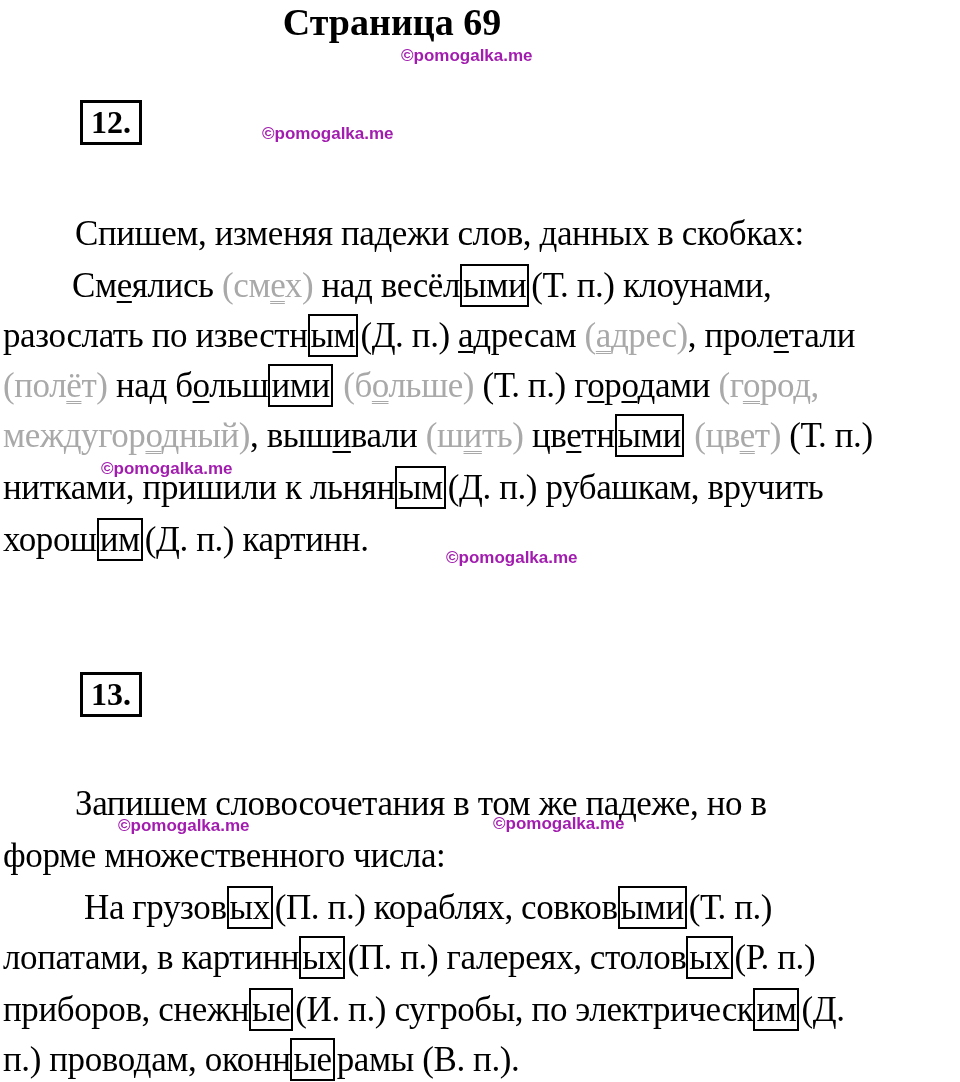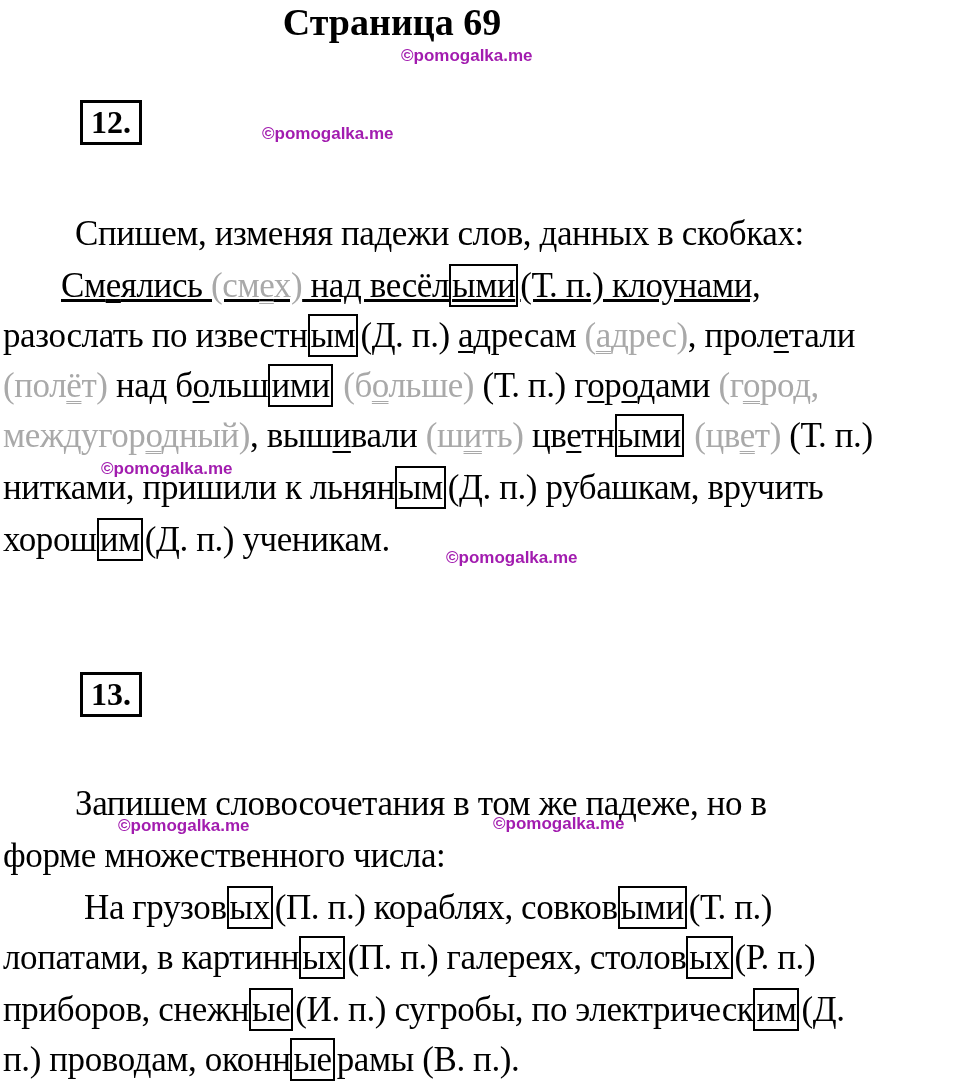--- a/index.html
+++ b/index.html
@@ -32,27 +32,27 @@
 </head>
 <body>
 
 <div class="abs title">Страница 69</div>
 <div class="abs wm" style="left:401px; top:46px;">©pomogalka.me</div>
 
 <div class="abs num-box" style="left:80px; top:100px;">12.</div>
 <div class="abs wm" style="left:262px; top:124px;">©pomogalka.me</div>
 
 <div class="abs line" style="left:75px; top:214px;">Спишем, изменяя падежи слов, данных в скобках:</div>
-<div class="abs line" style="left:61px; top:266px;text-decoration:underline;"><span>См</span><span class="u">е</span><span>ялись </span><span class="g">(см</span><span class="g uu">е</span><span class="g">х)</span><span> над весёл</span><span class="box">ыми</span><span>(Т. п.) клоунами,</span></div>
+<div class="abs line" style="left:72px; top:266px;"><span>См</span><span class="u">е</span><span>ялись </span><span class="g">(см</span><span class="g uu">е</span><span class="g">х)</span><span> над весёл</span><span class="box">ыми</span><span>(Т. п.) клоунами,</span></div>
 <div class="abs line" style="left:3px; top:316px;"><span>разослать по известн</span><span class="box">ым</span><span>(Д. п.) </span><span class="u">а</span><span>дресам </span><span class="g">(</span><span class="g uu">а</span><span class="g">дрес)</span><span>, прол</span><span class="u">е</span><span>тали</span></div>
 <div class="abs line" style="left:3px; top:366px;"><span class="g">(пол</span><span class="g uu">ё</span><span class="g">т)</span><span> над б</span><span class="u">о</span><span>льш</span><span class="box">ими</span><span> </span><span class="g">(б</span><span class="g uu">о</span><span class="g">льше)</span><span> (Т. п.) г</span><span class="u">о</span><span>р</span><span class="u">о</span><span>дами </span><span class="g">(г</span><span class="g uu">о</span><span class="g">род,</span></div>
 <div class="abs line" style="left:3px; top:416px;"><span class="g">междугор</span><span class="g uu">о</span><span class="g">дный)</span><span>, выш</span><span class="u">и</span><span>вали </span><span class="g">(ш</span><span class="g uu">и</span><span class="g">ть)</span><span> цв</span><span class="u">е</span><span>тн</span><span class="box">ыми</span><span> </span><span class="g">(цв</span><span class="g uu">е</span><span class="g">т)</span><span> (Т. п.)</span></div>
 <div class="abs wm" style="left:101px; top:459px;">©pomogalka.me</div>
 <div class="abs line" style="left:3px; top:468px;"><span>нитками, пришили к льнян</span><span class="box">ым</span><span>(Д. п.) рубашкам, вручить</span></div>
-<div class="abs line" style="left:3px; top:520px;"><span>хорош</span><span class="box">им</span><span>(Д. п.) ученикам.</span></div>
+<div class="abs line" style="left:3px; top:520px;"><span>хорош</span><span class="box">им</span><span>(Д. п.) картинн.</span></div>
 <div class="abs wm" style="left:446px; top:548px;">©pomogalka.me</div>
 
 <div class="abs num-box" style="left:80px; top:672px;">13.</div>
 
 <div class="abs line" style="left:75px; top:784px;">Запишем словосочетания в том же падеже, но в</div>
 <div class="abs wm" style="left:118px; top:816px;">©pomogalka.me</div>
 <div class="abs wm" style="left:493px; top:814px;">©pomogalka.me</div>
 <div class="abs line" style="left:3px; top:836px;">форме множественного числа:</div>
 <div class="abs line" style="left:84px; top:888px;text-align:center;"><span>На грузов</span><span class="box">ых</span><span>(П. п.) кораблях, совков</span><span class="box">ыми</span><span>(Т. п.)</span></div>
 <div class="abs line" style="left:3px; top:938px;"><span>лопатами, в картинн</span><span class="box">ых</span><span>(П. п.) галереях, столов</span><span class="box">ых</span><span>(Р. п.)</span></div>

